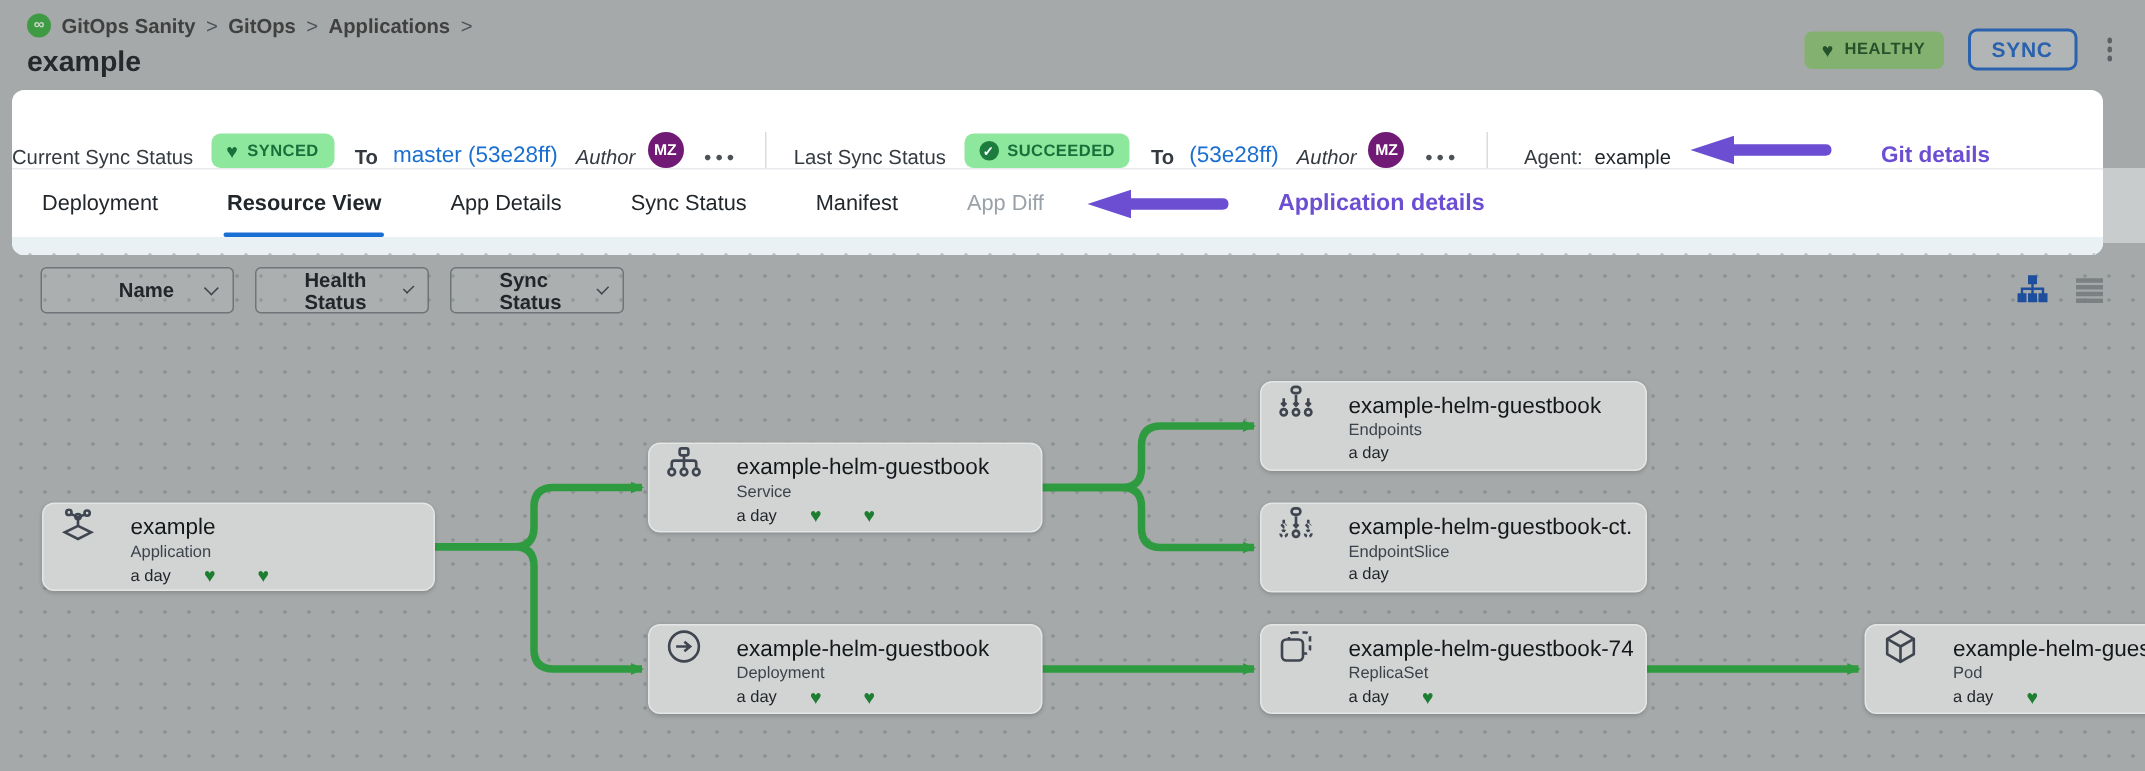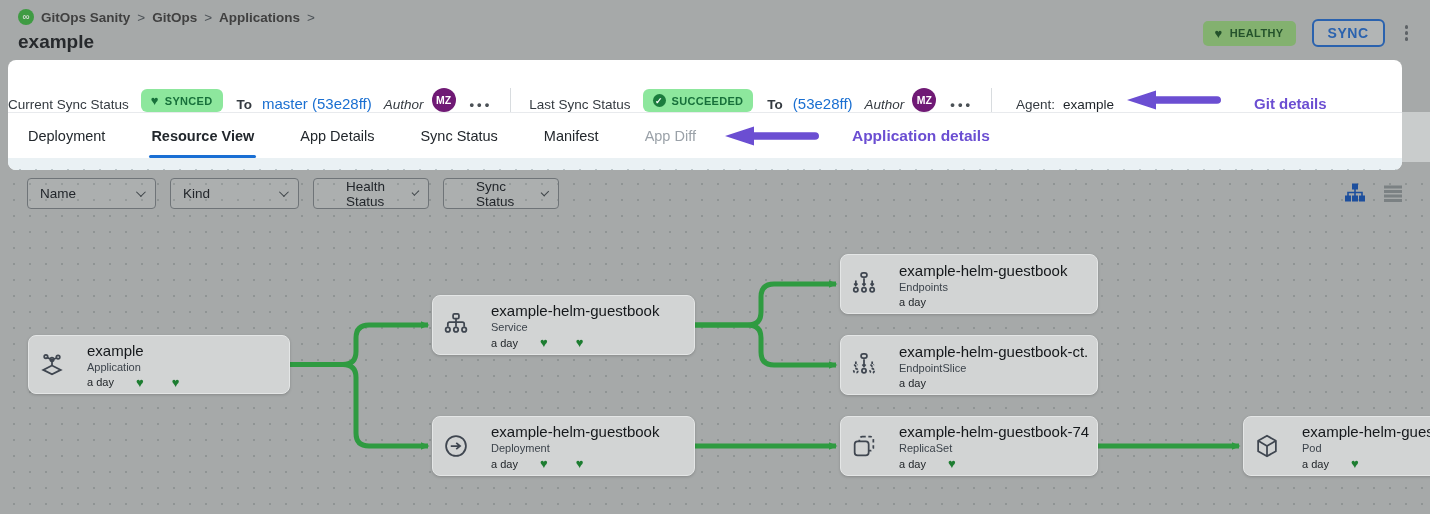--- a/index.html
+++ b/index.html
@@ -47,28 +47,28 @@
   .trow { height:45px; display:flex; align-items:center; padding:0 20px; gap:46px; font-size:14.5px; color:#22272c; }
   .tab { position:relative; height:100%; display:flex; align-items:center; cursor:pointer; }
   .tab.active { font-weight:700; }
   .tab.active::after { content:""; position:absolute; left:-2px; right:-2px; bottom:0; height:3px; background:#1a6fd4; border-radius:2px; }
   .tab.disabled { color:#9aa1a8; }
   .trow .note { font-size:15.5px; }
   .strip { height:12px; background:#eaf1f4; background-image:radial-gradient(#bcc7cb 1.2px, transparent 1.3px); background-size:16px 16px; background-position:4px 4px; }
   
   .canvas { position:absolute; left:0; top:170px; width:100%; height:344px; background:#a6a9a9; background-image:radial-gradient(#8f9494 1.2px, transparent 1.3px); background-size:16px 16px; background-position:6px 6px; }
   .fbar { position:absolute; left:27px; top:8px; display:flex; gap:14px; }
-  .chip { width:129px; height:31px; border:1px solid #6f7478; border-radius:4px; background:rgba(255,255,255,.07); display:flex; align-items:center; justify-content:space-between; padding:0 12px; font-size:13.5px; font-weight:400; color:#22262b; cursor:pointer;gap:20px; }
+  .chip { width:129px; height:31px; border:1px solid #6f7478; border-radius:4px; background:rgba(255,255,255,.07); display:flex; align-items:center; justify-content:flex-end; padding:0 12px; font-size:13.5px; font-weight:700; color:#22262b; cursor:pointer;gap:20px; }
   .chip.w135 { width:116px;padding-left:32px; }
   .chev { width:7px; height:7px; border-right:1.6px solid #3f4549; border-bottom:1.6px solid #3f4549; transform:rotate(45deg) translateY(-2px); }
   .toggles { position:absolute; right:26px; top:12px; display:flex; gap:16px; align-items:center; }
   .tgl { cursor:pointer; display:flex; }
   
   .edges { position:absolute; left:0; top:0; width:1430px; height:514px; pointer-events:none; z-index:1; }
-  .node { position:absolute; background:#d2d4d4; border:1px solid #e4e6e6; border-radius:8px; box-shadow:0 1px 3px rgba(0,0,0,.18); display:flex; align-items:center; z-index:2; cursor:pointer; }
+  .node { position:absolute; background:#d2d4d4; border:1px solid #e4e6e6; border-radius:8px; box-shadow:0 1px 3px rgba(0,0,0,.18); display:flex; align-items:flex-start; z-index:2; cursor:pointer; }
   .node .ic { flex:0 0 46px; display:flex; align-items:center; justify-content:center; }
   .node .bar { width:1px; background:#a9adad; margin:8px 0; }
   .node .tx { flex:1; padding:7px 8px 6px 11px; display:flex; flex-direction:column; justify-content:center; overflow:hidden; }
   .node .t1 { font-size:15px; font-weight:500; color:#15181b; white-space:nowrap; overflow:hidden; }
   .node .t2 { font-size:11px; color:#3c434b; margin-top:2px; }
   .node .t3 { font-size:11px; color:#22262a; margin-top:3px; display:flex; align-items:center; }
   .node .t3 .hh { color:#1d7d31; font-size:13px; line-height:1; margin-left:22px; }
   .node .t3 .hh + .hh { margin-left:28px; }
 </style>
 </head>
@@ -148,24 +148,20 @@
     </svg>
     <span class="note" style="margin-left:-14px;">Application details</span>
   </div>
   <div class="strip"></div>
 </div>
 
 <div class="canvas">
   <div class="fbar">
       <div class="chip">
         <span>Name</span>
-        <span class="chev"></span>
-      </div>
-      <div class="chip">
-        <span>Kind</span>
         <span class="chev"></span>
       </div>
       <div class="chip w135">
         <span>Health Status</span>
         <span class="chev"></span>
       </div>
       <div class="chip w135">
         <span>Sync Status</span>
         <span class="chev"></span>
       </div>

